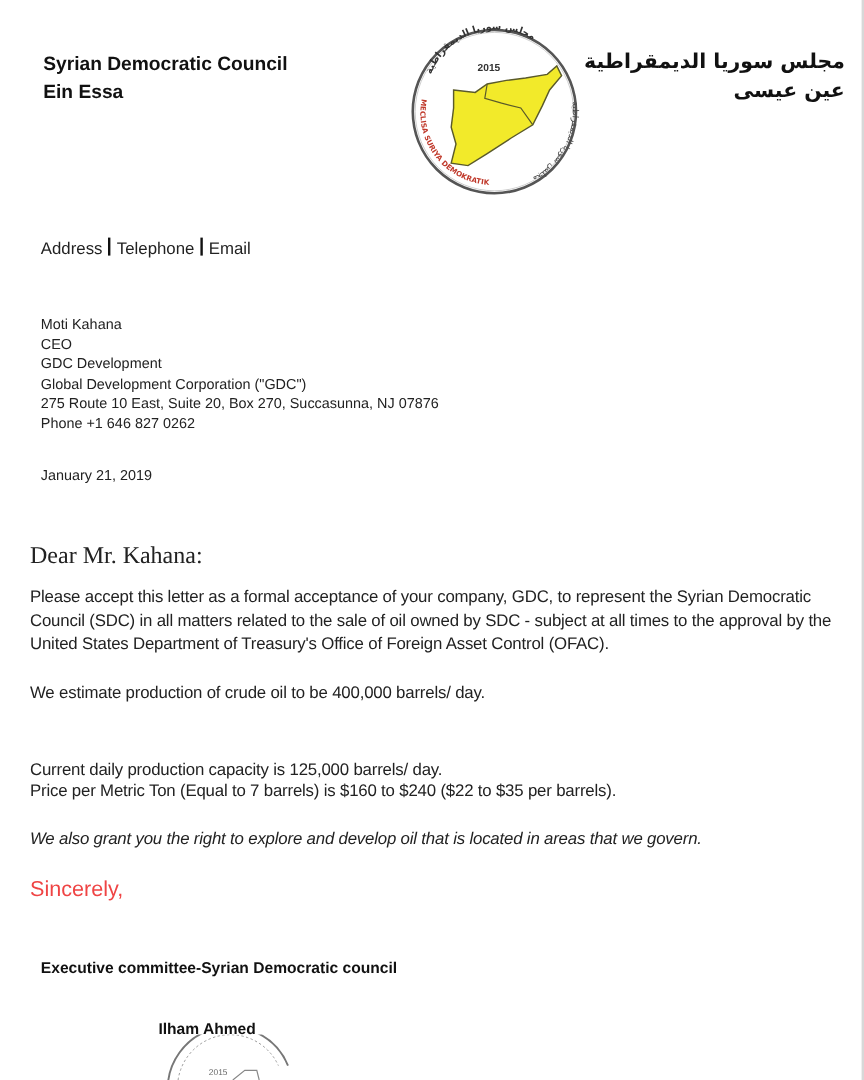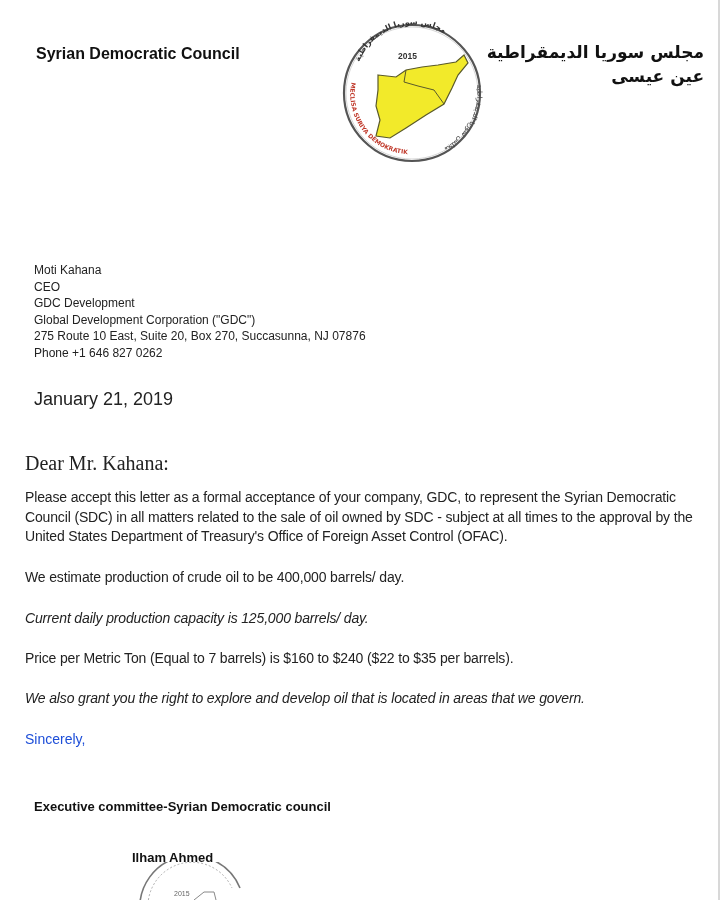--- a/index.html
+++ b/index.html
@@ -9,34 +9,35 @@
       font-family: "Liberation Sans", "DejaVu Sans", sans-serif;
       position: relative;
     }
     .abs { position: absolute; }
     .hdr-en { left: 36px; top: 42px; font-weight: bold; font-size: 16px; line-height: 24px; color: #111; }
     .hdr-ar { right: 16px; top: 40px; font-weight: bold; font-size: 17px; line-height: 24px; text-align: right; direction: rtl; color: #111; font-family: "DejaVu Sans", sans-serif; }
     .logo { left: 326px; top: 20px; width: 172px; height: 145px; }
     .contact { left: 34px; top: 191px; font-size: 14px; line-height: 32px; color: #222; }
     .bar { display: inline-block; width: 2px; height: 15px; background: #111; margin: 0 5px; vertical-align: -1px; }
     .recipient { left: 34px; top: 262px; font-size: 12px; line-height: 16.5px; color: #222; }
-    .date { left: 34px; top: 389px; font-size: 18px; color: #222; }
+    .date { left: 34px; top: 389px; font-size: 12px; color: #222; }
     .salutation { left: 25px; top: 452px; font-size: 20px; color: #222; font-family: Liberation Serif, serif; }
     .body-p { left: 25px; font-size: 14px; line-height: 19.5px; color: #222; width: 690px; letter-spacing: -0.15px; }
-    .closing { left: 25px; top: 731px; font-size: 14px; color: #1d4ed8; }
+    .closing { left: 25px; top: 731px; font-size: 18px; color: #ef4444; }
     .exec { left: 34px; top: 799px; font-weight: bold; font-size: 13px; color: #111; }
     .signer { left: 132px; top: 850px; font-weight: bold; font-size: 13px; color: #111; }
     .stamp { left: 132px; top: 862px; width: 120px; height: 60px; }
     .rightedge { right: 0; top: 0; width: 2px; height: 900px; background: #d8d8d8; }
   </style>
 </head>
 <body>
 
 <div class="abs hdr-en">
   <div>Syrian Democratic Council</div>
+  <div>Ein Essa</div>
 </div>
 
 <div class="abs logo">
   <svg width="172" height="145" viewBox="0 0 172 145">
     <circle cx="86" cy="73" r="68" fill="#fff" stroke="#555" stroke-width="2.2"></circle>
     <circle cx="86" cy="73" r="66" fill="none" stroke="#bbb" stroke-width="0.6"></circle>
 
     <path id="arcTop" d="M 30 55 A 58 58 0 0 1 145 55" fill="none"></path>
     <text font-size="8" fill="#333" font-family="DejaVu Sans, sans-serif" font-weight="bold">
       <textPath href="#arcTop" startOffset="8%">مجلس سوريا الديمقراطية</textPath>
@@ -57,38 +58,41 @@
     <path d="M 80 50 L 78 62 L 92 66 L 108 70 L 118 84" fill="none" stroke="#5a5a2a" stroke-width="1"></path>
   </svg>
 </div>
 
 <div class="abs hdr-ar">
   <div>مجلس سوريا الديمقراطية</div>
   <div>عين عيسى</div>
 </div>
 
 <div class="abs contact">
+  <div>
+    <span>Address</span><span class="bar"></span><span>Telephone</span><span class="bar"></span><span>Email</span>
+  </div>
 </div>
 
 <div class="abs recipient">
   <div>Moti Kahana</div>
   <div>CEO</div>
   <div>GDC Development</div>
   <div>Global Development Corporation ("GDC")</div>
   <div>275 Route 10 East, Suite 20, Box 270, Succasunna, NJ 07876</div>
   <div>Phone +1 646 827 0262</div>
 </div>
 
 <div class="abs date">January 21, 2019</div>
 
 <div class="abs salutation">Dear Mr. Kahana:</div>
 
 <div class="abs body-p" style="top:488px;">Please accept this letter as a formal acceptance of your company, GDC, to represent the Syrian Democratic Council (SDC) in all matters related to the sale of oil owned by SDC -  subject at all times to the approval by the United States Department of Treasury's Office of Foreign Asset Control (OFAC).</div>
 <div class="abs body-p" style="top:568px;">We estimate production of crude oil to be 400,000 barrels/ day.</div>
-<div class="abs body-p" style="top:609px;font-style:italic;">Current daily production capacity is 125,000 barrels/ day.</div>
+<div class="abs body-p" style="top:632px;">Current daily production capacity is 125,000 barrels/ day.</div>
 <div class="abs body-p" style="top:649px;">Price per Metric Ton (Equal to 7 barrels) is $160 to $240 ($22 to $35 per barrels).</div>
 <div class="abs body-p" style="top:689px;font-style:italic;">We also grant you the right to explore and develop oil that is located in areas that we govern.</div>
 
 <div class="abs closing">Sincerely,</div>
 
 <div class="abs exec">Executive committee-Syrian Democratic council</div>
 <div class="abs signer">Ilham Ahmed</div>
 
 <div class="abs stamp">
   <svg width="120" height="60" viewBox="0 0 120 60">

